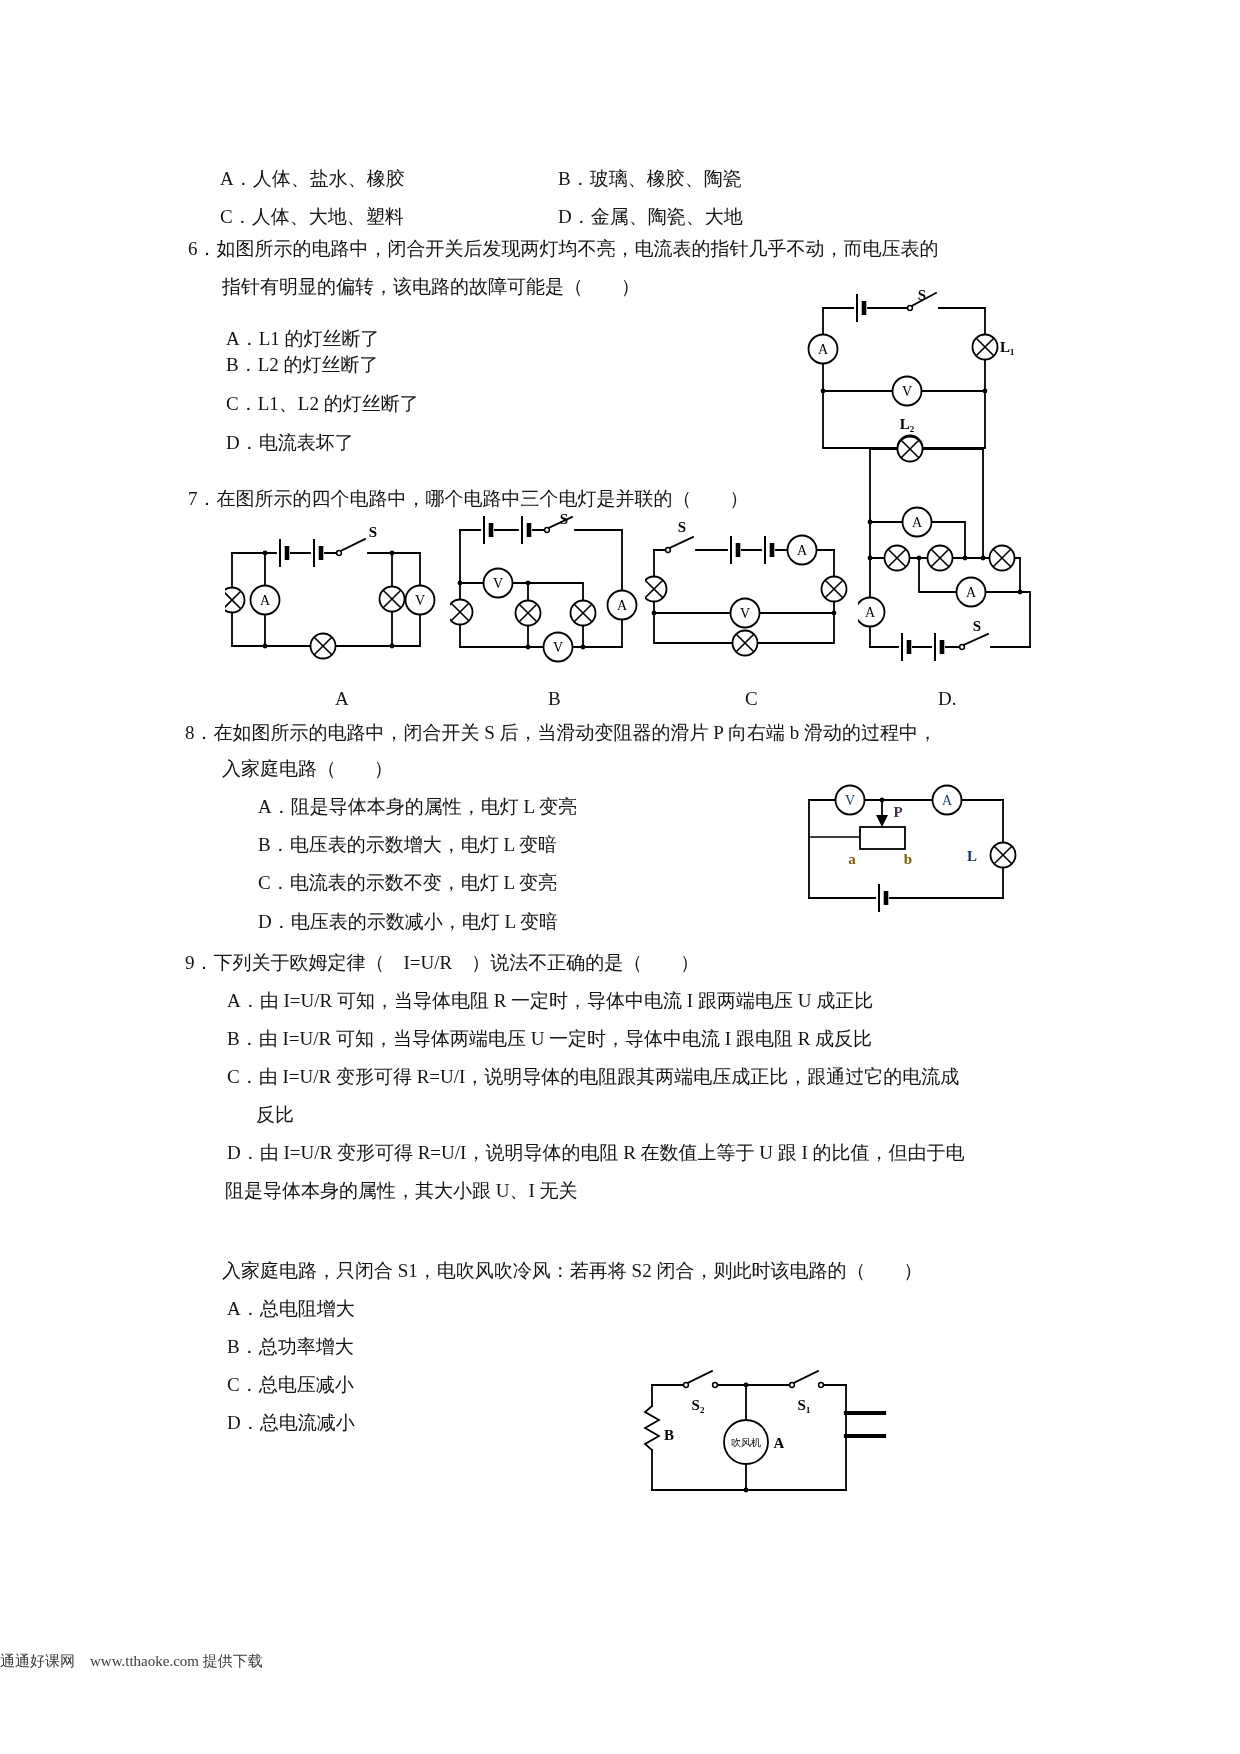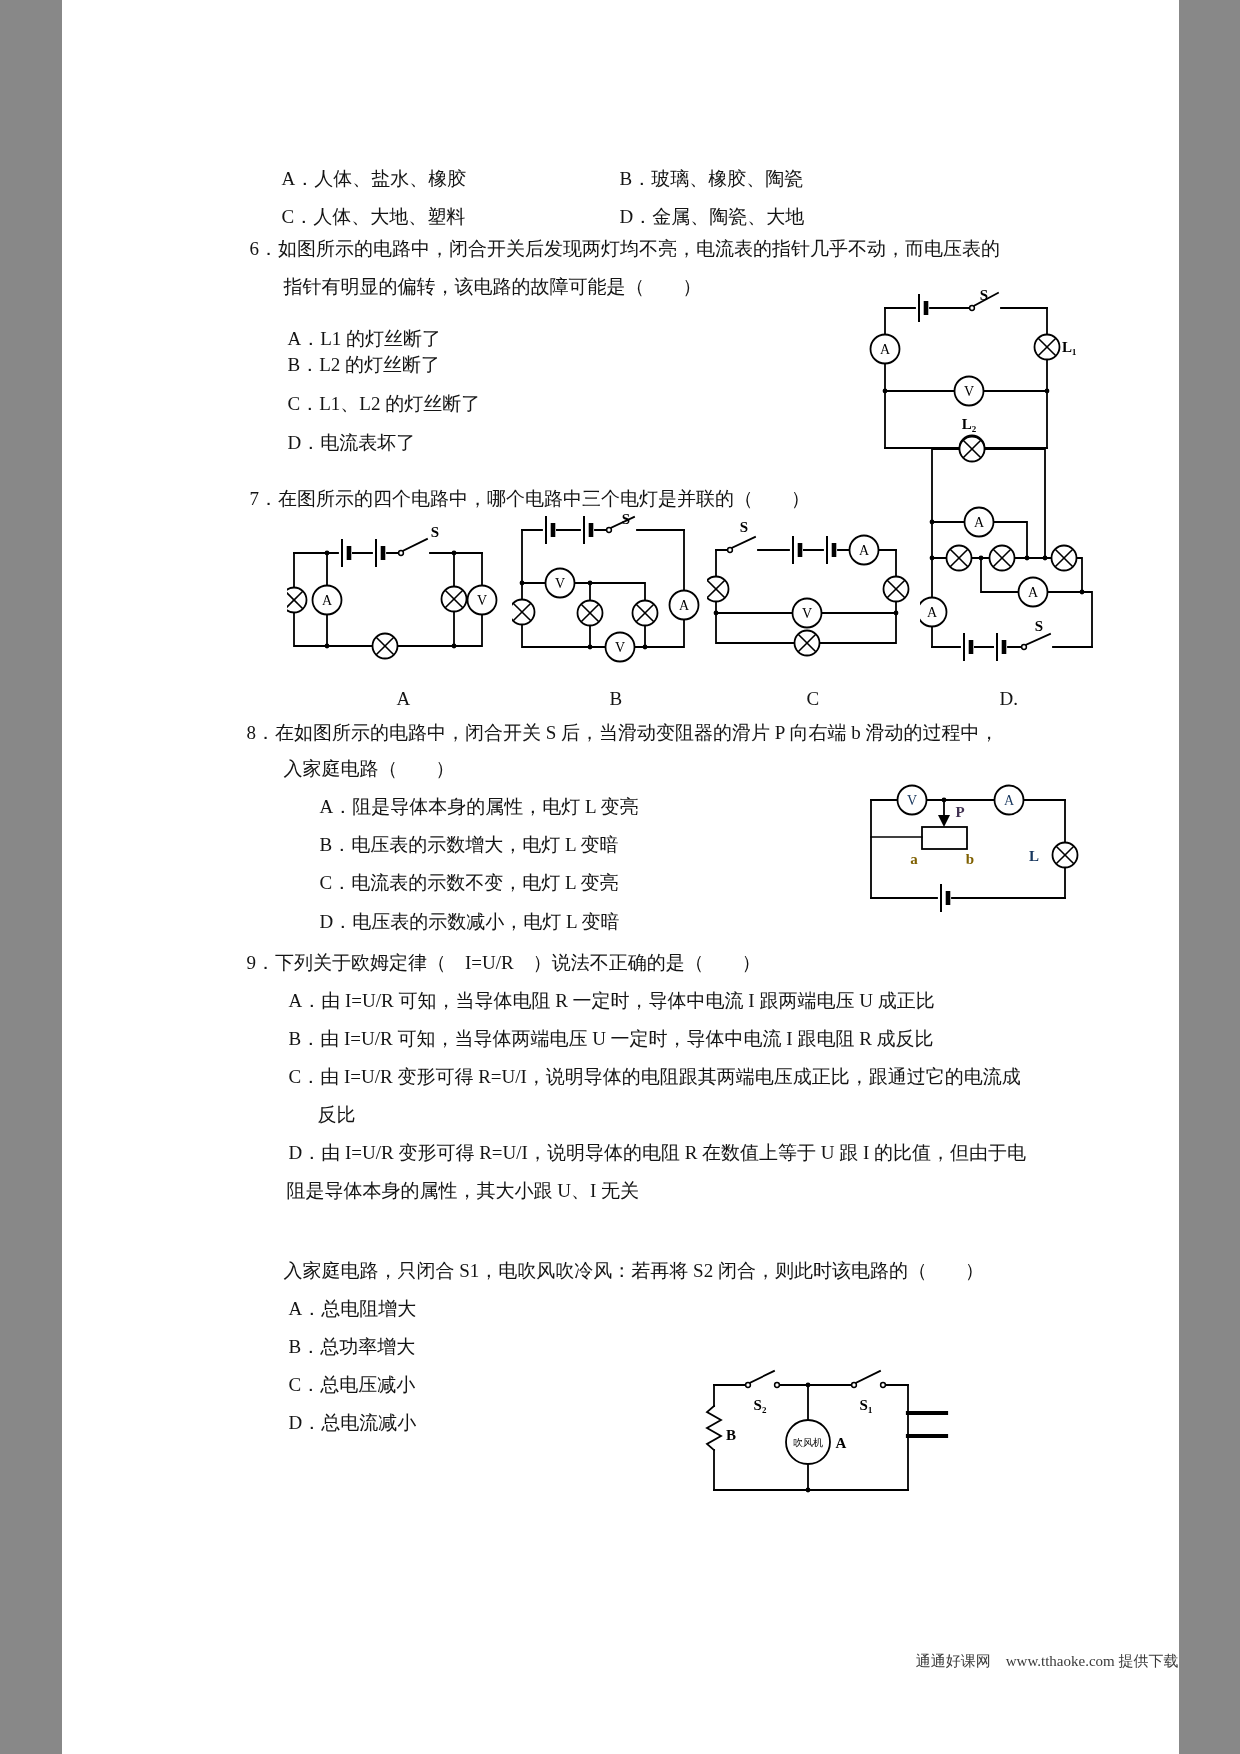--- a/index.html
+++ b/index.html
@@ -1,26 +1,26 @@
 <!DOCTYPE html>
 <html><head>
 <meta charset="utf-8">
 <style>
   html,body { margin:0; padding:0; background:#888; }
   .page {
-    position:relative; width:1117px; height:1754px; margin:0 auto;
+    position:relative; width:1240px; height:1754px; margin:0 auto;
     background:#ffffff; overflow:hidden;
     font-family:"Liberation Serif","DejaVu Serif",serif;
   }
   .t {
     position:absolute; font-size:19px; line-height:21px;
     color:#141414; white-space:pre;
   }
   .footer {
-    position:absolute; left:0; right:0; text-align:right;
+    position:absolute; left:0; right:0; text-align:left;
     font-size:15px; color:#3a3a3a;
   }
   .circ { position:absolute; }
   .circ path, .circ polyline, .circ line {
     fill:none; stroke:#000; stroke-width:1.8; stroke-linecap:square;
   }
   .circ .dash { stroke-dasharray:6.5 5; }
   .circ rect { fill:#fff; stroke:#000; stroke-width:1.8; }
   .circ circle { stroke:#000; stroke-width:1.8; fill:#fff; }
   .circ circle.dot { fill:#000; stroke:none; }

